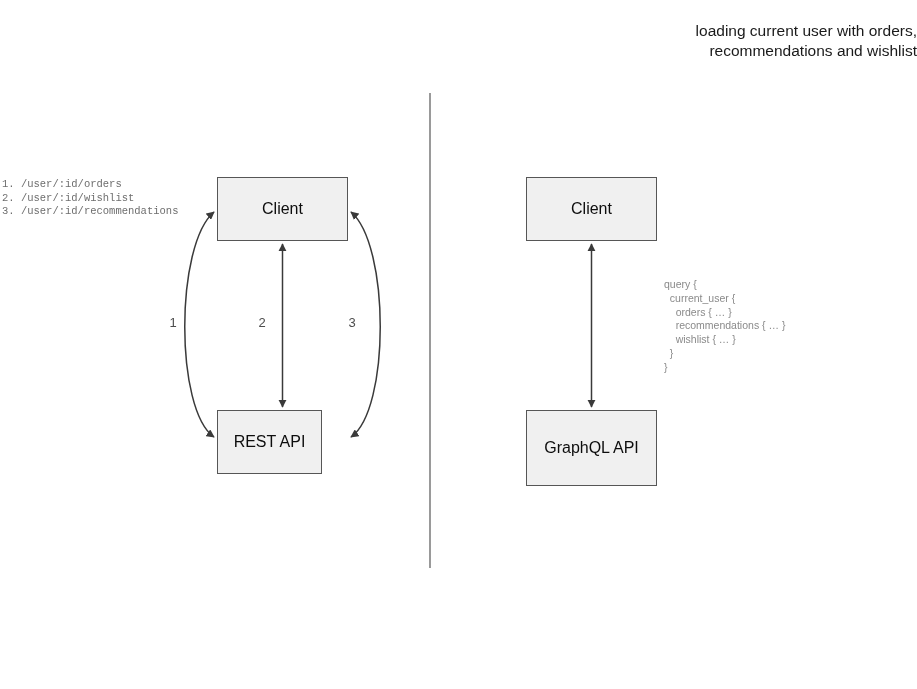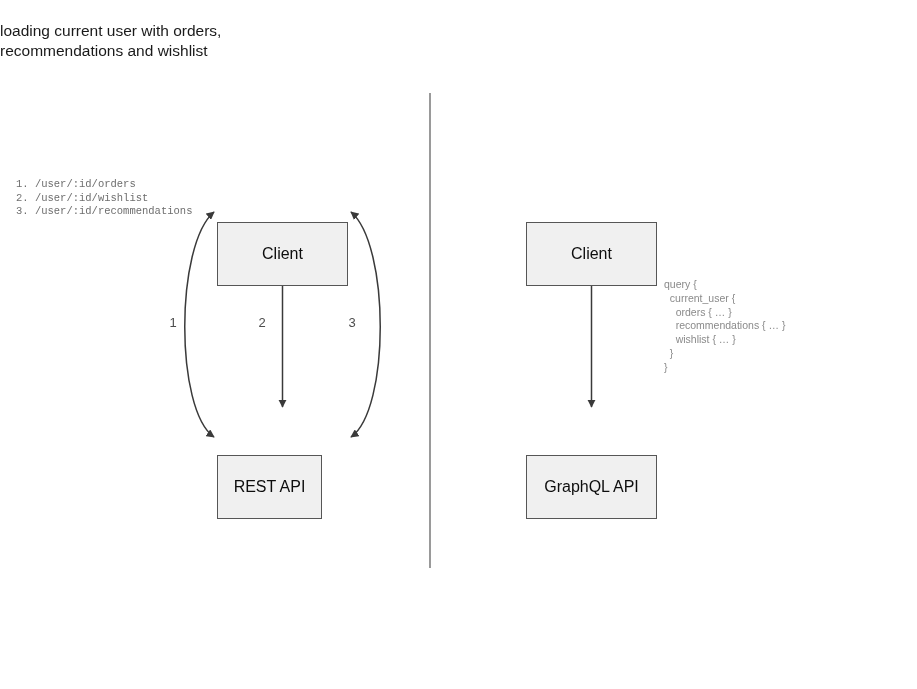--- a/index.html
+++ b/index.html
@@ -19,48 +19,47 @@
     left: 0;
     top: 0;
     width: 917px;
     height: 689px;
   }
   .diagram-title {
     position: absolute;
     left: 0;
     top: 21px;
     width: 917px;
-    text-align: left;
+    text-align: right;
     font-family: "Liberation Sans", sans-serif;
     font-size: 15.5px;
     line-height: 20px;
     color: #1a1a1a;
     white-space: pre-line;
   }
   .node-box {
     position: absolute;
     box-sizing: border-box;
     background: #f0f0f0;
     border: 1.4px solid #565656;
     display: flex;
     align-items: center;
     justify-content: center;
     font-family: "Liberation Sans", sans-serif;
     font-size: 16px;
     color: #0d0d0d;
-    margin-top: 45px;
   }
   #client-left  { left: 217px; top: 177px; width: 131px; height: 64px; }
   #rest-api     { left: 217px; top: 410px; width: 105px; height: 64px; }
   #client-right { left: 526px; top: 177px; width: 131px; height: 64px; }
-  #graphql-api  { left: 526px; top: 410px; width: 131px; height: 64px; }
+  #graphql-api  { left: 526px; top: 410px; width: 131px; height: 76px; }
 
   .endpoint-list {
     position: absolute;
-    left: 16px;
+    left: 2px;
     top: 178px;
     font-family: "Liberation Mono", monospace;
     font-size: 10.5px;
     line-height: 13.5px;
     color: #6e6e6e;
     white-space: pre;
   }
   .query-block {
     position: absolute;
     left: 664px;

